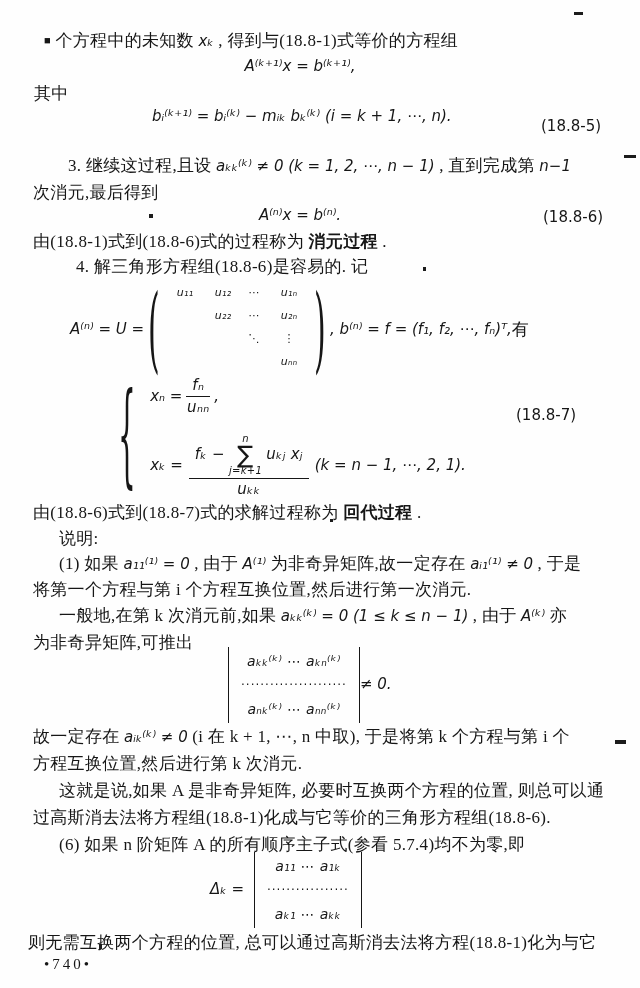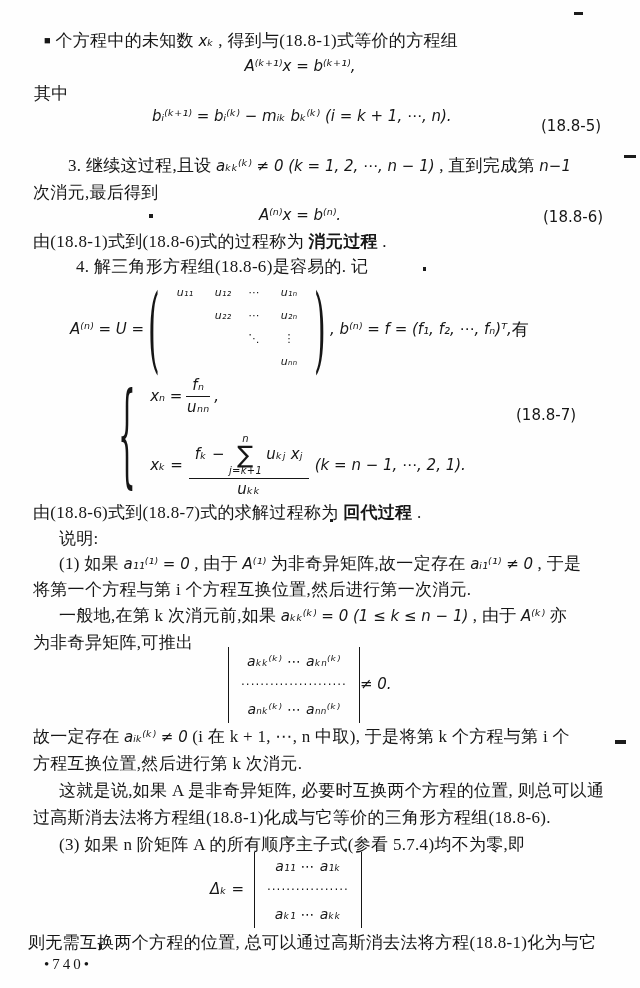--- a/index.html
+++ b/index.html
@@ -172,21 +172,21 @@
 
   <div class="ln" style="top:727px; left:33px;">
     <span>故一定存在 </span>
     <span class="m">aᵢₖ⁽ᵏ⁾ ≠ 0</span>
     <span> (i 在 k + 1, ⋯, n 中取), 于是将第 k 个方程与第 i 个</span>
   </div>
   <div class="ln" style="top:754px; left:33px;">方程互换位置,然后进行第 k 次消元.</div>
   <div class="ln" style="top:781px; left:59px;">这就是说,如果 A 是非奇异矩阵, 必要时互换两个方程的位置, 则总可以通</div>
   <div class="ln" style="top:808px; left:33px;">过高斯消去法将方程组(18.8-1)化成与它等价的三角形方程组(18.8-6).</div>
 
-  <div class="ln" style="top:835px; left:59px;">(3) 如果 n 阶矩阵 A 的所有顺序主子式(参看 5.7.4)均不为零,即</div>
+  <div class="ln" style="top:835px; left:59px;">(6) 如果 n 阶矩阵 A 的所有顺序主子式(参看 5.7.4)均不为零,即</div>
 
   <div class="ln row" style="top:852px; left:210px; gap:10px;">
     <span class="m">Δₖ =</span>
     <span class="det">
       <span class="dr">a₁₁   ⋯   a₁ₖ</span>
       <span class="dr dots">·················</span>
       <span class="dr">aₖ₁   ⋯   aₖₖ</span>
     </span>
   </div>
 

